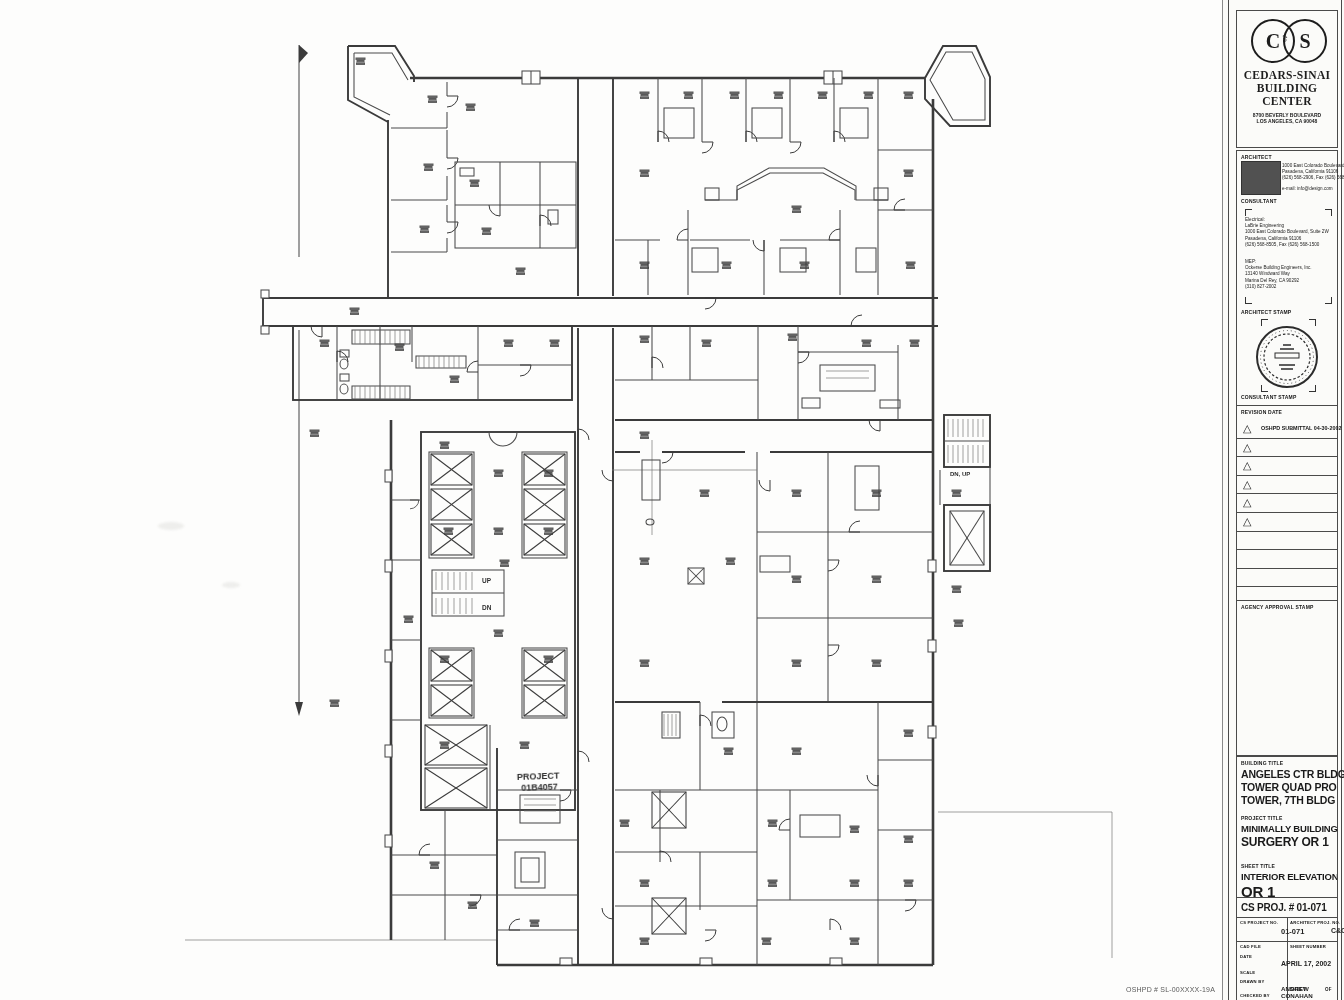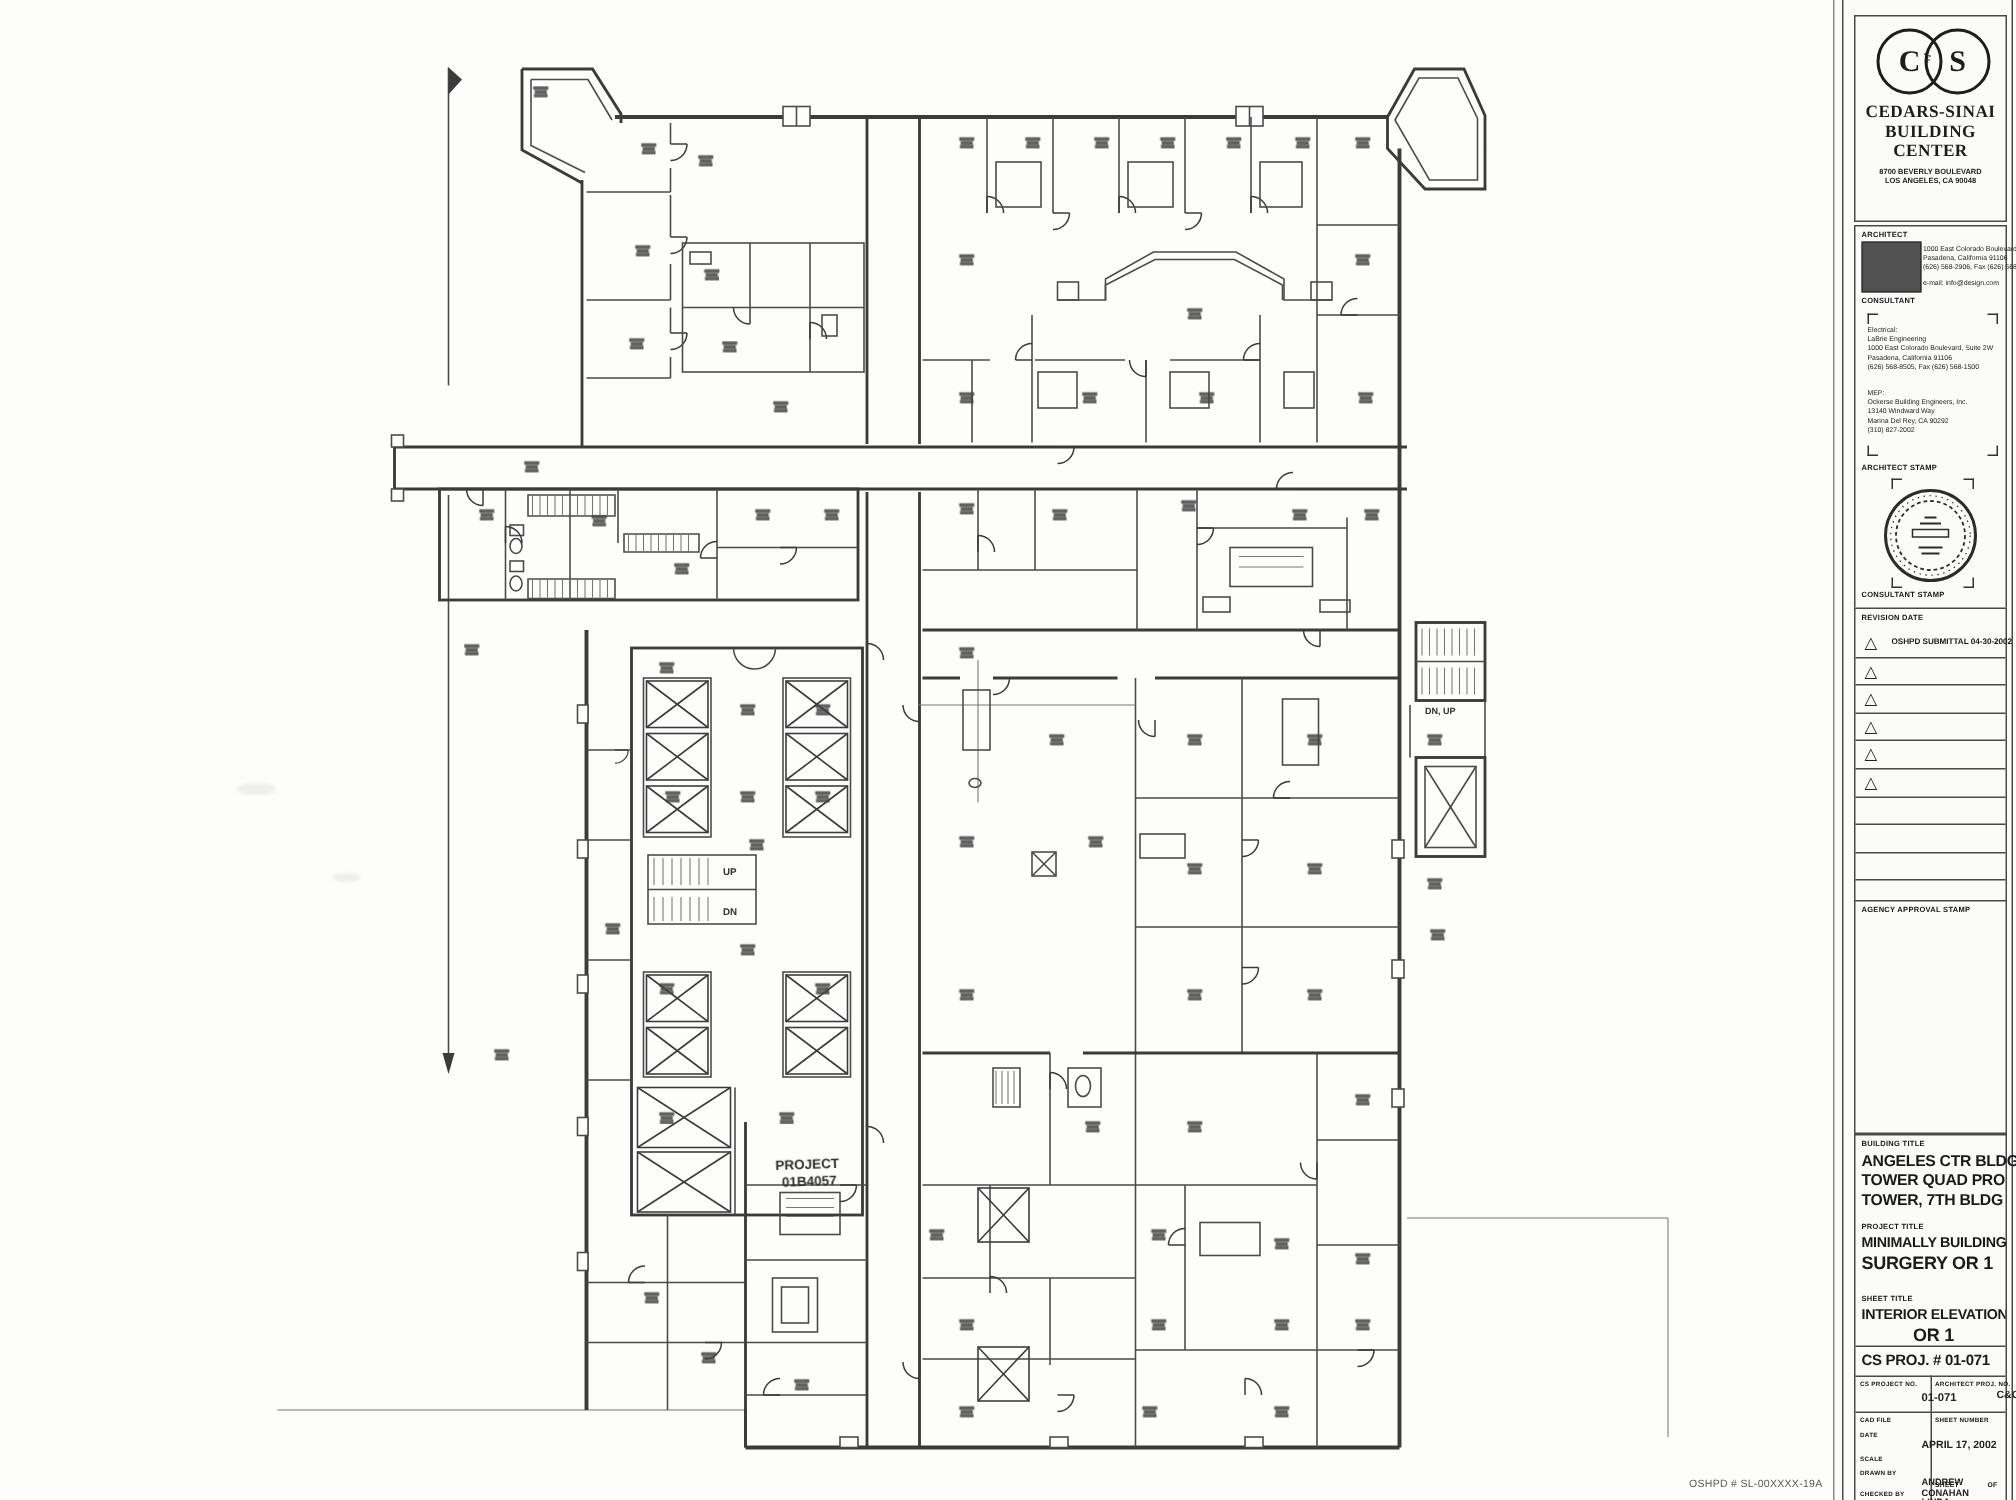--- a/index.html
+++ b/index.html
@@ -501,21 +501,21 @@
         <div class="bigtitle">TOWER, 7TH BLDG</div>
       </div>
       <div class="lbl" style="position:absolute;left:4px;top:58px;">PROJECT TITLE</div>
       <div style="position:absolute;left:4px;top:66px;">
         <div class="bigtitle" style="font-size:9.5px;">MINIMALLY BUILDING</div>
         <div class="bigtitle" style="font-size:12px;">SURGERY OR 1</div>
       </div>
       <div class="lbl" style="position:absolute;left:4px;top:106px;">SHEET TITLE</div>
       <div style="position:absolute;left:4px;top:114px;right:0;overflow:hidden;">
         <div class="bigtitle" style="font-size:9.5px;">INTERIOR ELEVATIONS</div>
-        <div class="bigtitle" style="font-size:12px;text-align:center;">OR 1</div>
+        <div class="bigtitle" style="font-size:15px;">OR 1</div>
       </div>
       <div class="hr" style="top:140px;"></div>
       <div class="bigtitle" style="position:absolute;left:4px;top:145px;font-size:10px;">CS PROJ. # 01-071</div>
       <div class="hr" style="top:160px;"></div>
       <div style="position:absolute;left:50%;top:160px;bottom:0;width:1px;background:#4a4a4a;"></div>
 
       <div class="lbl" style="position:absolute;left:3px;top:163px;font-size:4.2px;">CS PROJECT NO.</div>
       <div class="blur1" style="position:absolute;left:3px;top:170px;font-size:7.5px;font-weight:bold;">01-071</div>
 
       <div class="lbl" style="position:absolute;left:53px;top:163px;font-size:4.2px;">ARCHITECT PROJ. NO.</div>

